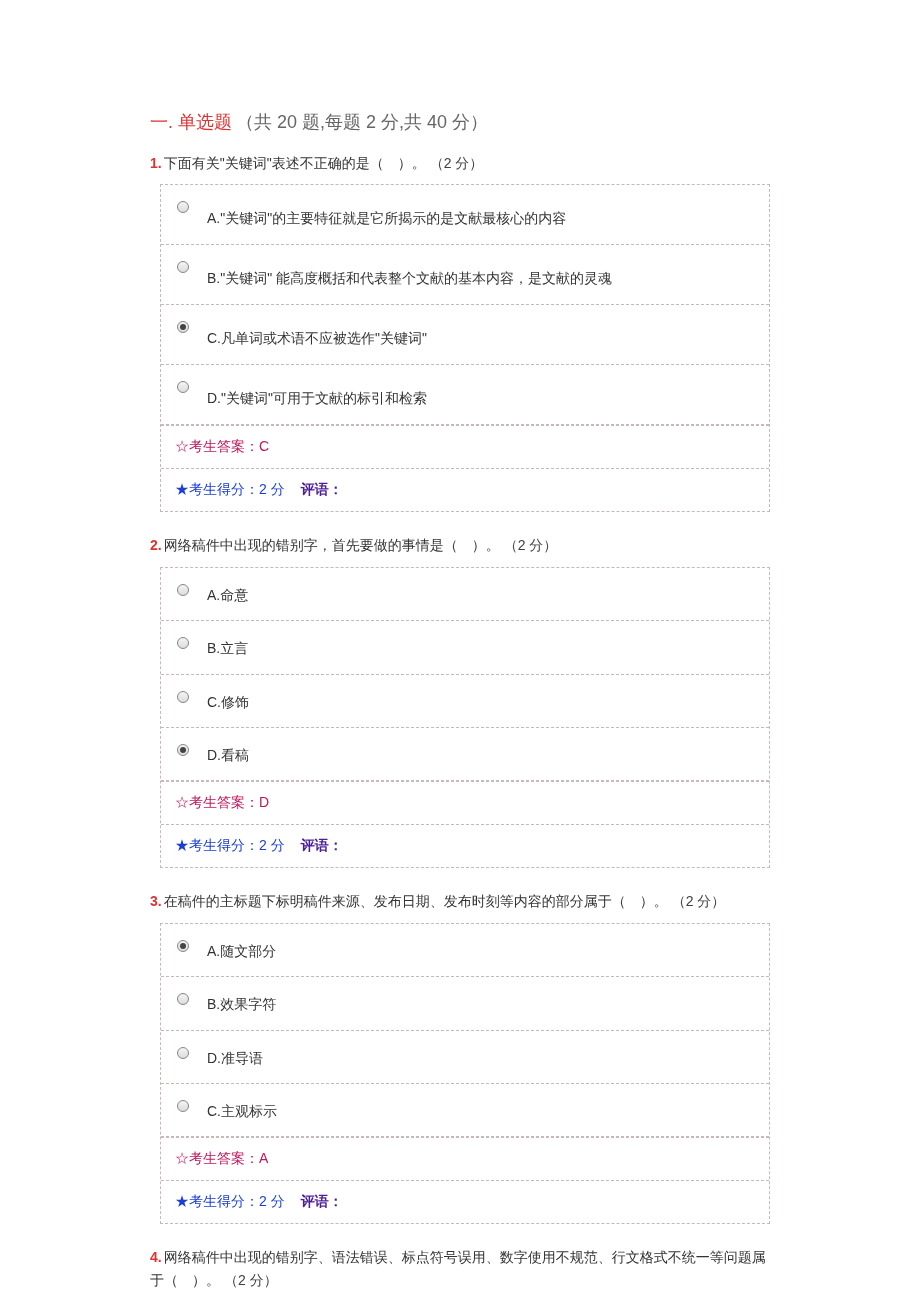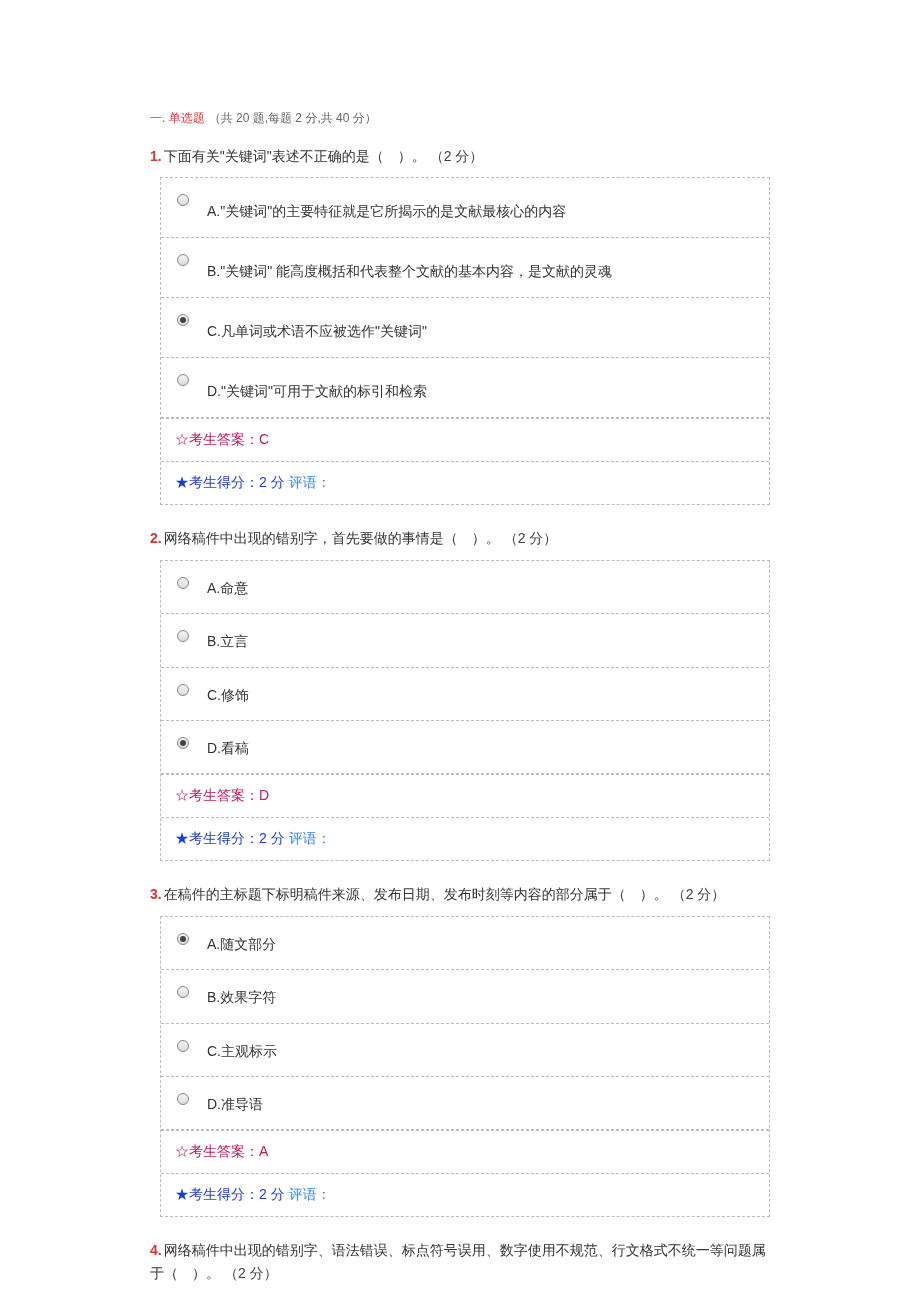--- a/index.html
+++ b/index.html
@@ -6,21 +6,21 @@
     body {
       font-family: "Microsoft Yahei", Arial, sans-serif;
       font-size: 14px;
       color: #333;
       background: #fff;
       width: 920px;
       padding: 110px 150px 60px 150px;
     }
     .section-header {
       margin-bottom: 18px;
-      font-size: 12px;
+      font-size: 18px;
     }
     .section-num { color: #d33; }
     .section-title { color: #d33; }
     .section-info { color: #666; margin-left: 4px; }
     .question {
       margin-bottom: 22px;
     }
     .q-stem {
       margin-bottom: 10px;
       line-height: 1.6;
@@ -81,21 +81,21 @@
     .answer-row {
       border-top: 1px dashed #c9b8b8;
       padding: 12px 14px;
       color: #be185d;
     }
     .score-row {
       border-top: 1px dashed #c9b8b8;
       padding: 12px 14px;
     }
     .score-label { color: #1b3fd6; text-align: right; }
-    .comment-label { color: #3b82f6; margin-left: 4px; }
+    .comment-label { color: #4c1d95; margin-left: 16px; font-weight: bold; }
   </style>
 </head>
 <body>
 
 <div id="root">
     <div class="section-header"><span class="section-num">一.</span> <span class="section-title">单选题</span><span class="section-info">（共 20 题,每题 2 分,共 40 分）</span></div>
     <div class="question">
       <div class="q-stem"><span class="q-num">1.</span><span class="q-text">下面有关"关键词"表述不正确的是（　）。</span><span class="q-points">（2 分）</span></div>
       <div class="options-box">
         <div class="option-row tall">
@@ -169,27 +169,27 @@
         <div class="option-row">
           <div class="radio-cell">
             <span class="radio"></span>
           </div>
           <div class="option-text less-pad">B.效果字符</div>
         </div>
         <div class="option-row">
           <div class="radio-cell">
             <span class="radio"></span>
           </div>
-          <div class="option-text less-pad">C.主观标示</div>
+          <div class="option-text less-pad">D.准导语</div>
         </div>
         <div class="option-row">
           <div class="radio-cell">
             <span class="radio"></span>
           </div>
-          <div class="option-text less-pad">D.准导语</div>
+          <div class="option-text less-pad">C.主观标示</div>
         </div>
         <div class="answer-row"><span>☆考生答案：</span><span>A</span></div>
         <div class="score-row"><span class="score-label">★考生得分：</span><span class="score-label">2 分</span><span class="comment-label">评语：</span></div>
       </div>
     </div>
     <div class="question">
       <div class="q-stem"><span class="q-num">4.</span><span class="q-text">网络稿件中出现的错别字、语法错误、标点符号误用、数字使用不规范、行文格式不统一等问题属于（　）。</span><span class="q-points">（2 分）</span></div>
     </div>
   </div>
 

